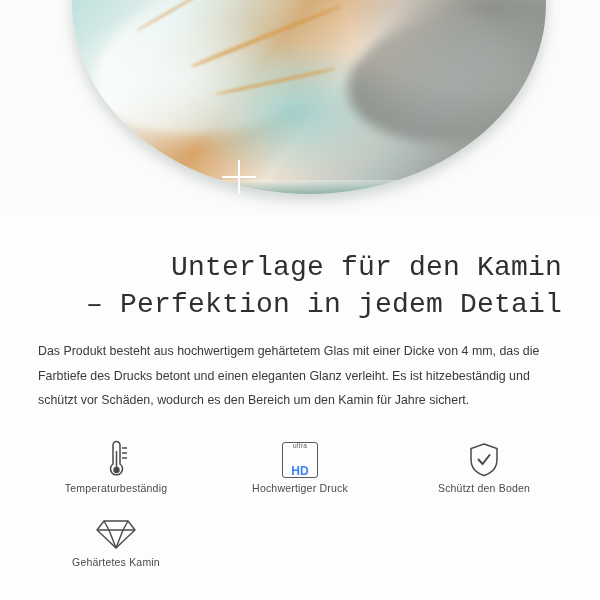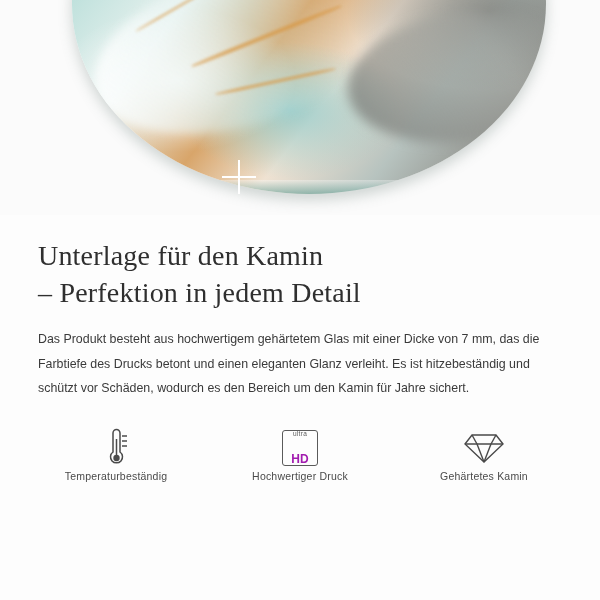--- a/index.html
+++ b/index.html
@@ -104,27 +104,28 @@
     filter: blur(0.6px);
   }
   .sparkle:before { left: 16px; top: 0; width: 2px; height: 34px; }
   .sparkle:after  { left: 0; top: 16px; width: 34px; height: 2px; }
 
   
   .content {
     padding: 22px 38px 0 38px;
   }
   .headline {
-    font-family: Liberation Serif, serif;
+    font-family: Liberation Mono, monospace;
     font-size: 28px;
     line-height: 1.33;
     color: #2f2f2f;
     font-weight: 400;
-    margin: 0 0 16px 0;
+    margin: 12px 0 16px 0;
     letter-spacing: 0.2px;
+    text-align: right;
   }
   .headline .line2 { display: block; }
   .body-text {
     font-size: 12.4px;
     line-height: 1.95;
     color: #3a3a3a;
     margin: 0;
     max-width: 520px;
   }
 
@@ -166,21 +167,21 @@
     line-height: 1;
   }
   .hd-box .ultra {
     font-size: 6.5px;
     color: #5a5a5a;
     letter-spacing: 0.3px;
   }
   .hd-box .hd {
     font-size: 12px;
     font-weight: bold;
-    color: #a21caf;
+    color: #3b82f6;
     margin-top: 16px;
   }
 </style>
 </head>
 <body>
 
 <div class="page">
 
   <div class="hero">
     <div class="hero-bg"></div>
@@ -195,21 +196,21 @@
       <div class="plate-rim"></div>
     </div>
     <div class="sparkle"></div>
   </div>
 
   <div class="content">
     <h1 class="headline">
       <span>Unterlage für den Kamin</span>
       <span class="line2">– Perfektion in jedem Detail</span>
     </h1>
-    <p class="body-text">Das Produkt besteht aus hochwertigem gehärtetem Glas mit einer Dicke von 7 mm, das die Farbtiefe des Drucks betont und einen eleganten Glanz verleiht. Es ist hitzebeständig und schützt vor Schäden, wodurch es den Bereich um den Kamin für Jahre sichert.</p>
+    <p class="body-text">Das Produkt besteht aus hochwertigem gehärtetem Glas mit einer Dicke von 4 mm, das die Farbtiefe des Drucks betont und einen eleganten Glanz verleiht. Es ist hitzebeständig und schützt vor Schäden, wodurch es den Bereich um den Kamin für Jahre sichert.</p>
   </div>
 
   <div class="features">
 
     <div class="feature">
       <div class="feature-icon">
         <svg width="40" height="42" viewBox="0 0 40 42" fill="none" stroke="#4a4a4a" stroke-width="1.5">
           <path d="M17 6a3.5 3.5 0 0 1 7 0v19a6 6 0 1 1-7 0V6z"></path>
           <line x1="20.5" y1="12" x2="20.5" y2="28"></line>
           <circle cx="20.5" cy="31" r="3.2" fill="#4a4a4a" stroke="none"></circle>
@@ -224,20 +225,29 @@
     <div class="feature">
       <div class="feature-icon">
         <div class="hd-box">
           <span class="ultra">ultra</span>
           <span class="hd">HD</span>
         </div>
       </div>
       <div class="feature-label">Hochwertiger Druck</div>
     </div>
 
+    <div class="feature">
+      <div class="feature-icon">
+        <svg width="40" height="42" viewBox="0 0 40 42" fill="none" stroke="#4a4a4a" stroke-width="1.5">
+          <path d="M20 5l13 4.5v11c0 8-5.5 13.5-13 16-7.5-2.5-13-8-13-16v-11L20 5z"></path>
+          <polyline points="14,20 18.5,25 26,15.5" stroke-width="2"></polyline>
+        </svg>
+      </div>
+      <div class="feature-label">Schützt den Boden</div>
+    </div>
 
     <div class="feature">
       <div class="feature-icon">
         <svg width="42" height="38" viewBox="0 0 42 38" fill="none" stroke="#4a4a4a" stroke-width="1.4">
           <path d="M9 6h24l7 9-19 18L2 15 9 6z"></path>
           <line x1="2" y1="15" x2="40" y2="15"></line>
           <line x1="9" y1="6" x2="14" y2="15"></line>
           <line x1="33" y1="6" x2="28" y2="15"></line>
           <line x1="14" y1="15" x2="21" y2="33"></line>
           <line x1="28" y1="15" x2="21" y2="33"></line>

